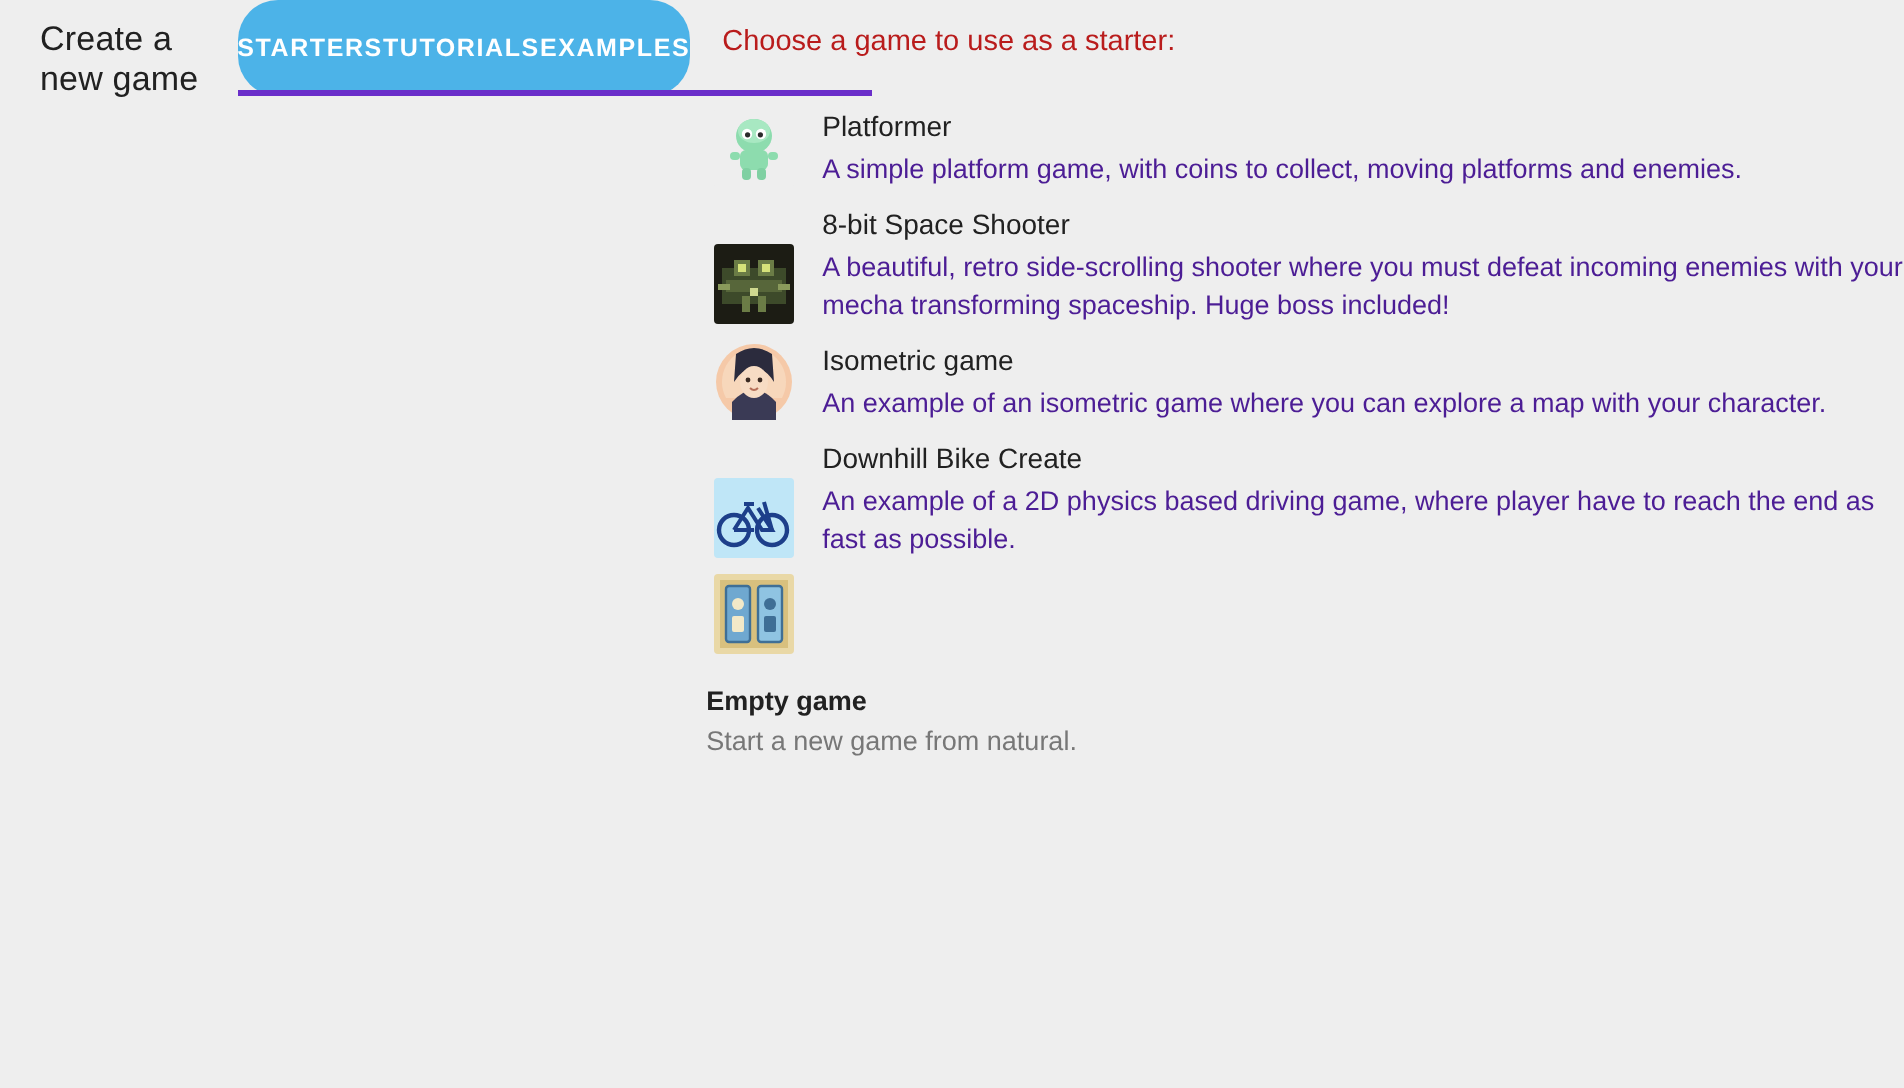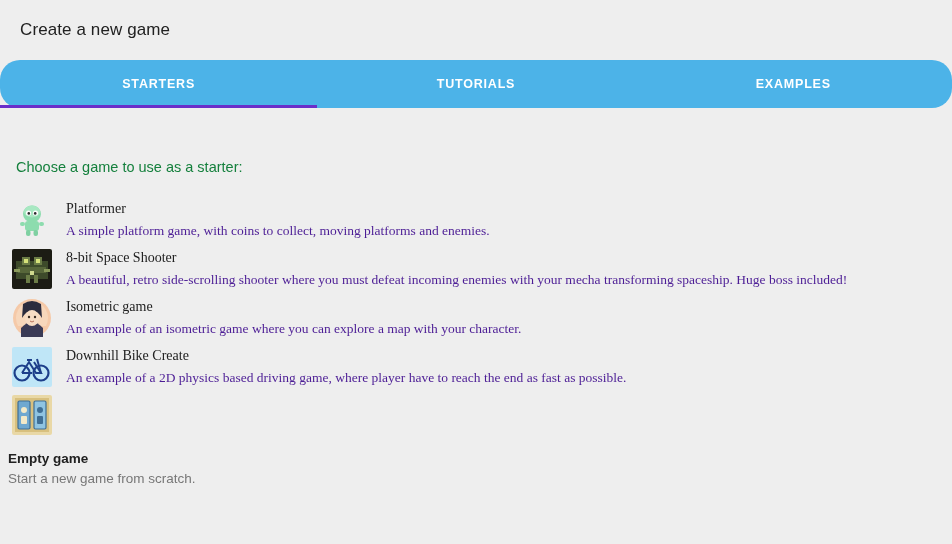--- a/index.html
+++ b/index.html
@@ -11,21 +11,21 @@
     height: 544px;
     background: #eeeeee;
     font-family: "Liberation Sans", sans-serif;
     color: #212121;
     overflow: hidden;
   }
   .dialog {
     width: 952px;
     height: 544px;
     display: flex;
-    flex-direction: column;
+    flex-direction: row;
     background: #eeeeee;
   }
   
   .titlebar {
     height: 60px;
     min-height: 60px;
     display: flex;
     align-items: center;
     padding-left: 20px;
     background: #eeeeee;
@@ -69,33 +69,31 @@
   }
   
   .content {
     flex: 1 1 auto;
     padding: 0;
     overflow: hidden;
     position: relative;
   }
   .choose-label {
     font-size: 14.5px;
-    color: #15803d;
+    color: #b91c1c;
     padding: 13px 0 0 16px;
-    margin-top: 38px;
   }
   .list {
     margin-top: 20px;
   }
   .row {
     display: flex;
-    align-items: center;
+    align-items: flex-end;
     padding: 4px 0 4px 12px;
     cursor: pointer;
-    font-family: Liberation Serif, serif;
   }
   .row .thumb {
     width: 40px;
     min-width: 40px;
     height: 40px;
     margin-right: 14px;
     border-radius: 2px;
     overflow: hidden;
     display: block;
   }
@@ -247,17 +245,17 @@
             <circle cx="28" cy="15" r="3" fill="#3f6f96"></circle>
             <rect x="25" y="21" width="6" height="8" rx="1" fill="#3f6f96"></rect>
           </svg>
         </span>
       </div>
 
     </div>
 
     <div class="empty-block">
       <div class="empty-title">Empty game</div>
-      <div class="empty-desc">Start a new game from scratch.</div>
+      <div class="empty-desc">Start a new game from natural.</div>
     </div>
 
   </div>
 </div>
 
 </body></html>

